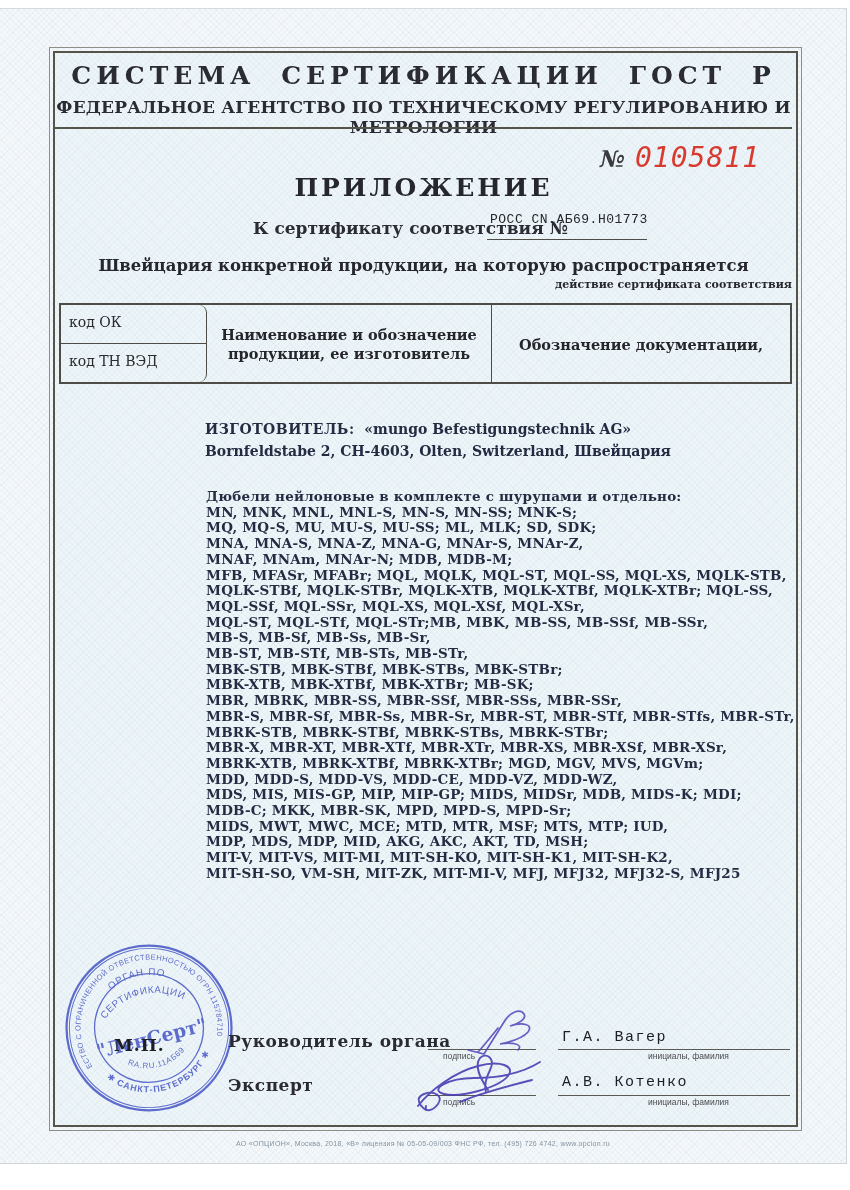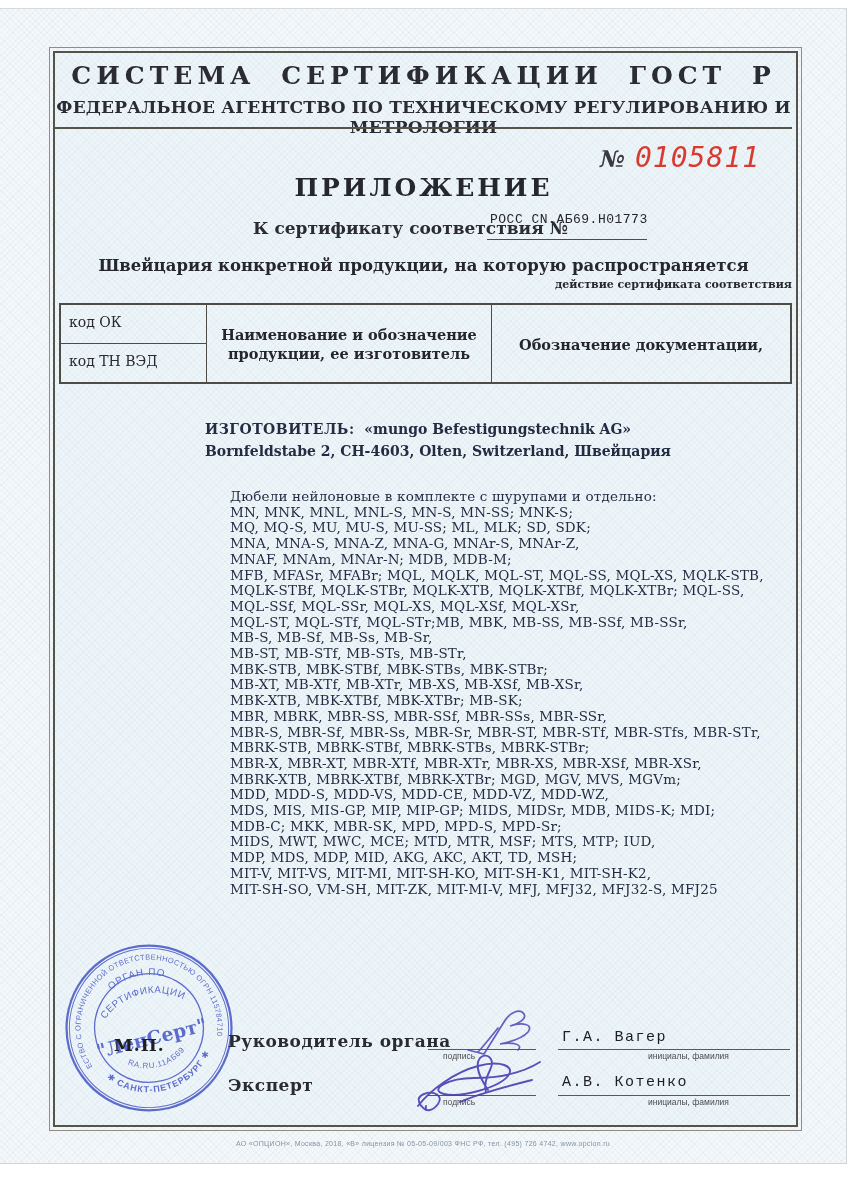--- a/index.html
+++ b/index.html
@@ -36,34 +36,34 @@
              letter-spacing:3px;color:#26262e;}
   .cert-label{left:253px;top:209px;font-size:17px;font-weight:bold;color:#2b2b35;}
   .cert-value{left:490px;top:203px;width:160px;text-align:left;
               font-family:"Liberation Mono","DejaVu Sans Mono",monospace;font-size:13px;
               letter-spacing:0.5px;color:#25252c;}
   .cert-line{left:487px;top:230px;width:160px;border-top:1px solid #4d4d45;}
   .scope1{left:55px;top:247px;width:737px;text-align:center;font-size:16.5px;font-weight:bold;color:#26262e;}
   .scope2{left:55px;top:269px;width:737px;text-align:right;font-size:11px;font-weight:bold;color:#26262e;}
   
   .tbl{left:59px;top:294px;width:729px;height:77px;border:2px solid #4d4d45;}
-  .tbl-col1{position:absolute;left:0;top:0;width:145px;height:100%;border-right:1px solid #4d4d45;}
+  .tbl-col1{position:absolute;left:0;top:0;width:145px;height:100%;border-right:1px solid #4d4d45;border-radius:8px;}
   .tbl-col1-divider{position:absolute;left:0;top:38px;width:145px;border-top:1px solid #4d4d45;}
   .tbl-cell-ok{position:absolute;left:8px;top:9px;font-size:14px;color:#2a2a30;}
   .tbl-cell-tnved{position:absolute;left:8px;top:48px;font-size:14px;color:#2a2a30;}
   .tbl-col2{position:absolute;left:146px;top:0;width:284px;height:100%;border-right:1px solid #4d4d45;}
   .tbl-col3{position:absolute;left:431px;top:0;width:298px;height:100%;}
   .tbl-head{position:absolute;left:0;top:50%;transform:translateY(-50%);width:100%;text-align:center;
             font-size:14.5px;font-weight:bold;color:#25252c;line-height:19px;}
   
   .manu{left:205px;top:409px;font-size:14px;font-weight:bold;color:#232c42;line-height:22px;}
   .manu .lbl{letter-spacing:0.5px;}
   .plist{left:206px;top:480px;width:580px;}
-  .plist-line{font-size:13.5px;font-weight:normal;color:#232c42;line-height:15.7px;
-              letter-spacing:0.2px;white-space:nowrap;margin-left:24px;}
+  .plist-line{font-size:13.5px;font-weight:bold;color:#232c42;line-height:15.7px;
+              letter-spacing:0.2px;white-space:nowrap;}
   
   .stamp{left:60px;top:930px;width:178px;height:178px;transform:rotate(-14deg);opacity:0.88;}
   .mp{left:114px;top:1026px;font-size:17px;font-weight:bold;color:#1d1d24;letter-spacing:1px;z-index:3;}
   
   .role-head{left:228px;top:1022px;font-size:17px;font-weight:bold;color:#2a2a33;letter-spacing:0.5px;}
   .role-expert{left:228px;top:1066px;font-size:17px;font-weight:bold;color:#2a2a33;letter-spacing:0.5px;}
   .sig-rule{border-top:1px solid #5a5a52;}
   .sig-rule-1{left:428px;top:1040px;width:108px;}
   .sig-rule-1n{left:558px;top:1040px;width:232px;}
   .sig-rule-2{left:428px;top:1086px;width:108px;}
@@ -138,21 +138,20 @@
       <div class="plist-line">MQ, MQ-S, MU, MU-S, MU-SS; ML, MLK; SD, SDK;</div>
       <div class="plist-line">MNA, MNA-S, MNA-Z, MNA-G, MNAr-S, MNAr-Z,</div>
       <div class="plist-line">MNAF, MNAm, MNAr-N; MDB, MDB-M;</div>
       <div class="plist-line">MFB, MFASr, MFABr; MQL, MQLK, MQL-ST, MQL-SS, MQL-XS, MQLK-STB,</div>
       <div class="plist-line">MQLK-STBf, MQLK-STBr, MQLK-XTB, MQLK-XTBf, MQLK-XTBr; MQL-SS,</div>
       <div class="plist-line">MQL-SSf, MQL-SSr, MQL-XS, MQL-XSf, MQL-XSr,</div>
       <div class="plist-line">MQL-ST, MQL-STf, MQL-STr;MB, MBK, MB-SS, MB-SSf, MB-SSr,</div>
       <div class="plist-line">MB-S, MB-Sf, MB-Ss, MB-Sr,</div>
       <div class="plist-line">MB-ST, MB-STf, MB-STs,  MB-STr,</div>
       <div class="plist-line">MBK-STB, MBK-STBf, MBK-STBs, MBK-STBr;</div>
-      <div class="plist-line">MB-XT, MB-XTf, MB-XTr, MB-XS, MB-XSf, MB-XSr,</div>
       <div class="plist-line">MBK-XTB, MBK-XTBf, MBK-XTBr; MB-SK;</div>
       <div class="plist-line">MBR, MBRK, MBR-SS, MBR-SSf, MBR-SSs, MBR-SSr,</div>
       <div class="plist-line">MBR-S, MBR-Sf, MBR-Ss, MBR-Sr, MBR-ST, MBR-STf, MBR-STfs, MBR-STr,</div>
       <div class="plist-line">MBRK-STB, MBRK-STBf, MBRK-STBs, MBRK-STBr;</div>
       <div class="plist-line">MBR-X, MBR-XT, MBR-XTf, MBR-XTr, MBR-XS,  MBR-XSf, MBR-XSr,</div>
       <div class="plist-line">MBRK-XTB, MBRK-XTBf, MBRK-XTBr; MGD, MGV, MVS, MGVm;</div>
       <div class="plist-line">MDD, MDD-S, MDD-VS, MDD-CE, MDD-VZ, MDD-WZ,</div>
       <div class="plist-line">MDS, MIS, MIS-GP, MIP, MIP-GP; MIDS, MIDSr, MDB, MIDS-K; MDI;</div>
       <div class="plist-line">MDB-C; MKK, MBR-SK, MPD, MPD-S, MPD-Sr;</div>
       <div class="plist-line">MIDS, MWT, MWC, MCE; MTD, MTR, MSF; MTS, MTP; IUD,</div>

